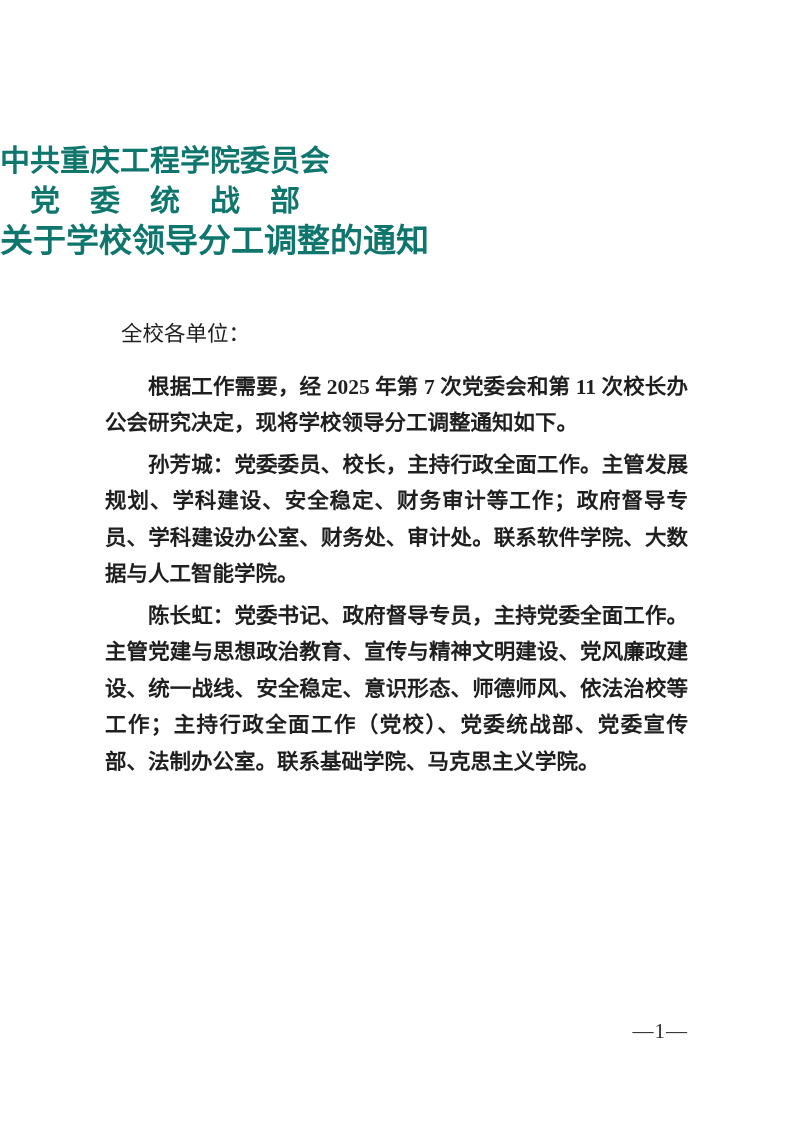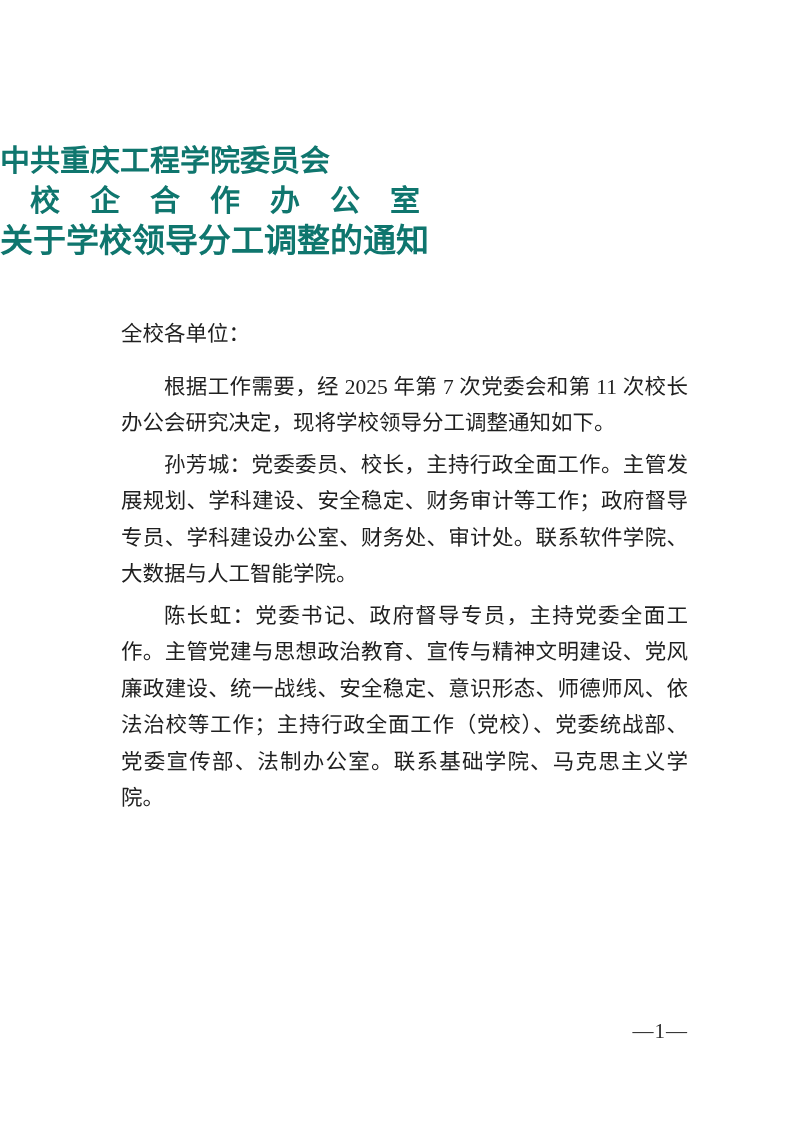--- a/index.html
+++ b/index.html
@@ -48,41 +48,42 @@
     line-height: 36.5px;
     text-align: justify;
     text-justify: inter-character;
     color: #1f1f1f;
   }
   .salutation {
     margin: 16px;
     text-indent: 0;
   }
   .paragraphs p {
-    margin: 5px 0 0 16px;
+    margin: 5px 0 0 0;
     text-indent: 2em;
+    font-weight: bold;
   }
   .page-number {
     position: absolute;
     top: 1013px;
     right: 106px;
     font-size: 21px;
     line-height: 36px;
     color: #2b2b2b;
     letter-spacing: 1px;
   }
 </style>
 </head>
 <body>
 
 <div class="page">
 
   <header class="title-block">
     <div class="title-line1">中共重庆工程学院委员会</div>
-    <div class="title-line2">校企合作办公室</div>
+    <div class="title-line2">党委统战部</div>
     <div class="title-line3">关于学校领导分工调整的通知</div>
   </header>
 
   <main class="body-text">
     <p class="salutation">全校各单位：</p>
     <div class="paragraphs">
       <p>根据工作需要，经 2025 年第 7 次党委会和第 11 次校长办公会研究决定，现将学校领导分工调整通知如下。</p>
       <p>孙芳城：党委委员、校长，主持行政全面工作。主管发展规划、学科建设、安全稳定、财务审计等工作；政府督导专员、学科建设办公室、财务处、审计处。联系软件学院、大数据与人工智能学院。</p>
       <p>陈长虹：党委书记、政府督导专员，主持党委全面工作。主管党建与思想政治教育、宣传与精神文明建设、党风廉政建设、统一战线、安全稳定、意识形态、师德师风、依法治校等工作；主持行政全面工作（党校）、党委统战部、党委宣传部、法制办公室。联系基础学院、马克思主义学院。</p>
     </div>

